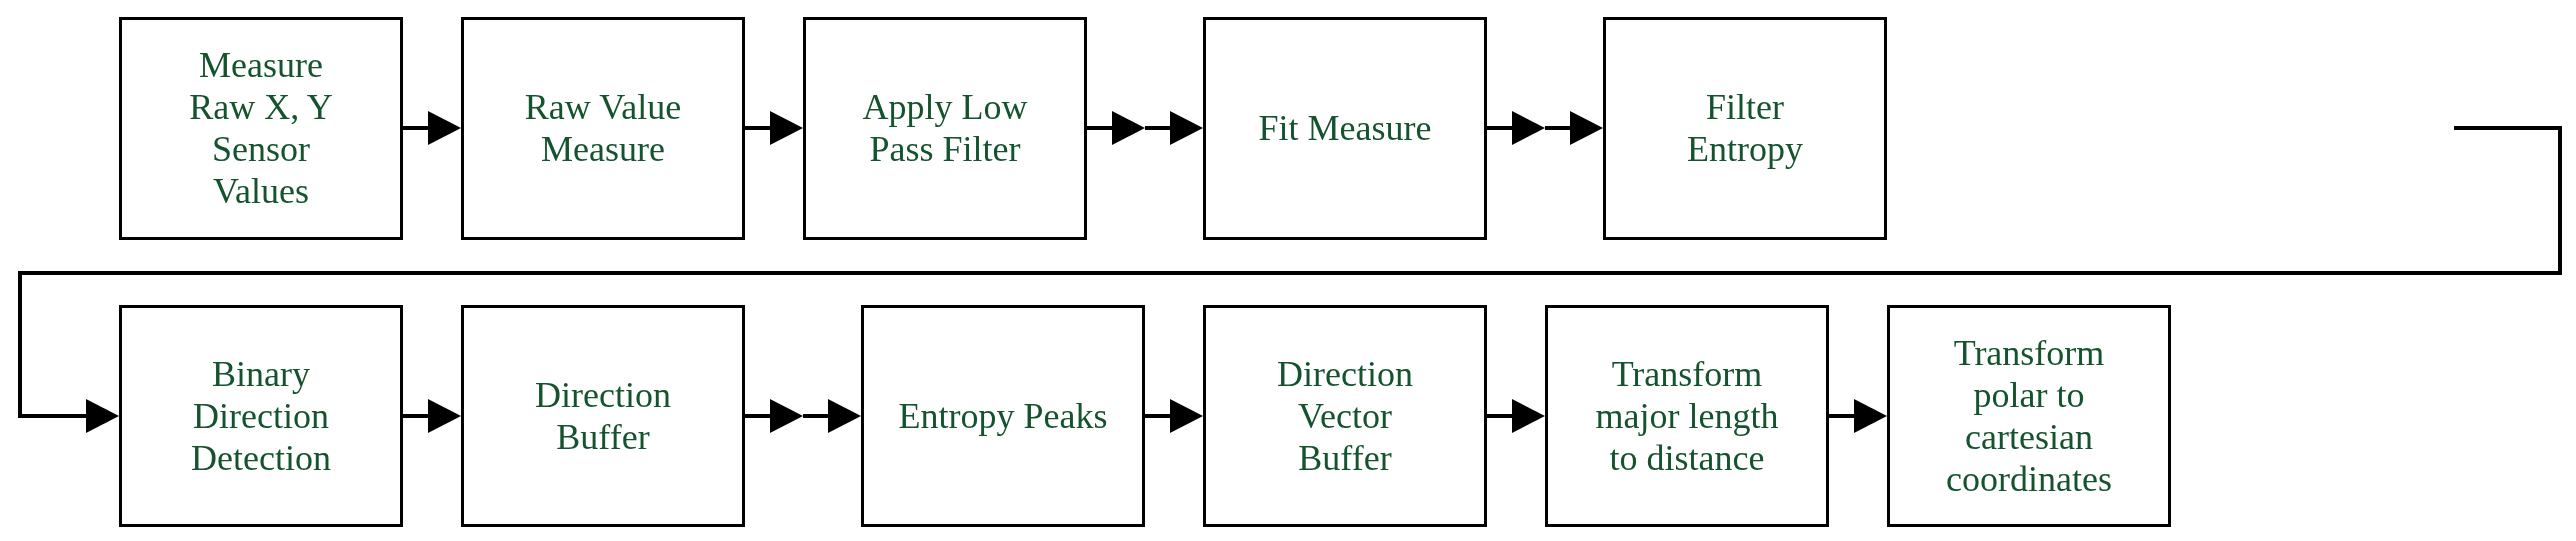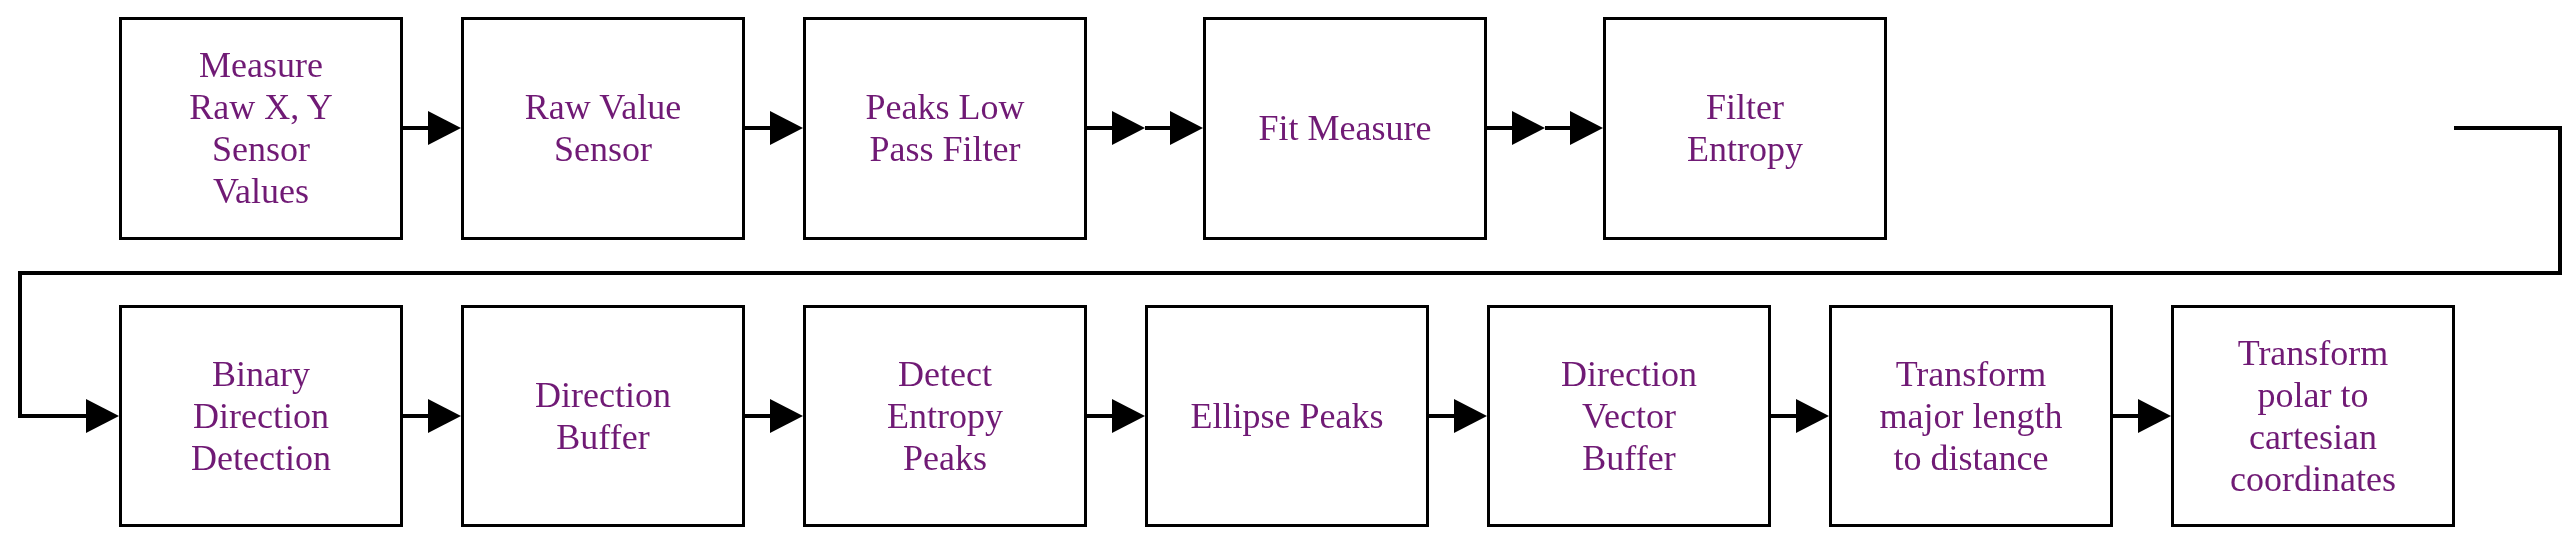--- a/index.html
+++ b/index.html
@@ -2,21 +2,21 @@
 <html style="font-size:12.6px"><head>
 <meta charset="utf-8">
 <style>
   html, body { margin: 0; padding: 0; background: #ffffff; }
   .canvas {
     position: relative;
     width: 2576px;
     height: 542px;
     background: #ffffff;
     font-family: "Liberation Serif", serif;
-    color: #701a75;
+    color: #14532d;
     overflow: hidden;
   }
   .row {
     position: absolute;
     left: 119px;
     display: flex;
   }
   .row1 { top: 16.5px; }
   .row2 { top: 305px; }
   .box {
@@ -77,28 +77,28 @@
 Raw X, Y
 Sensor
 Values</span>
     </div>
     <div class="gap-arrow">
       <div class="shaft"></div>
       <div class="head"></div>
     </div>
     <div class="box">
       <span class="label">Raw Value
-Sensor</span>
+Measure</span>
     </div>
     <div class="gap-arrow">
       <div class="shaft"></div>
       <div class="head"></div>
     </div>
     <div class="box">
-      <span class="label">Peaks Low
+      <span class="label">Apply Low
 Pass Filter</span>
     </div>
     <div class="gap-arrow">
       <div class="shaft"></div>
       <div class="head"></div>
     </div>
     <div class="gap-arrow">
       <div class="shaft"></div>
       <div class="head"></div>
     </div>
@@ -137,31 +137,26 @@
       <div class="head"></div>
     </div>
     <div class="box">
       <span class="label">Direction
 Buffer</span>
     </div>
     <div class="gap-arrow">
       <div class="shaft"></div>
       <div class="head"></div>
     </div>
-    <div class="box">
-      <span class="label">Detect
-Entropy
-Peaks</span>
-    </div>
     <div class="gap-arrow">
       <div class="shaft"></div>
       <div class="head"></div>
     </div>
     <div class="box">
-      <span class="label">Ellipse Peaks</span>
+      <span class="label">Entropy Peaks</span>
     </div>
     <div class="gap-arrow">
       <div class="shaft"></div>
       <div class="head"></div>
     </div>
     <div class="box">
       <span class="label">Direction
 Vector
 Buffer</span>
     </div>

